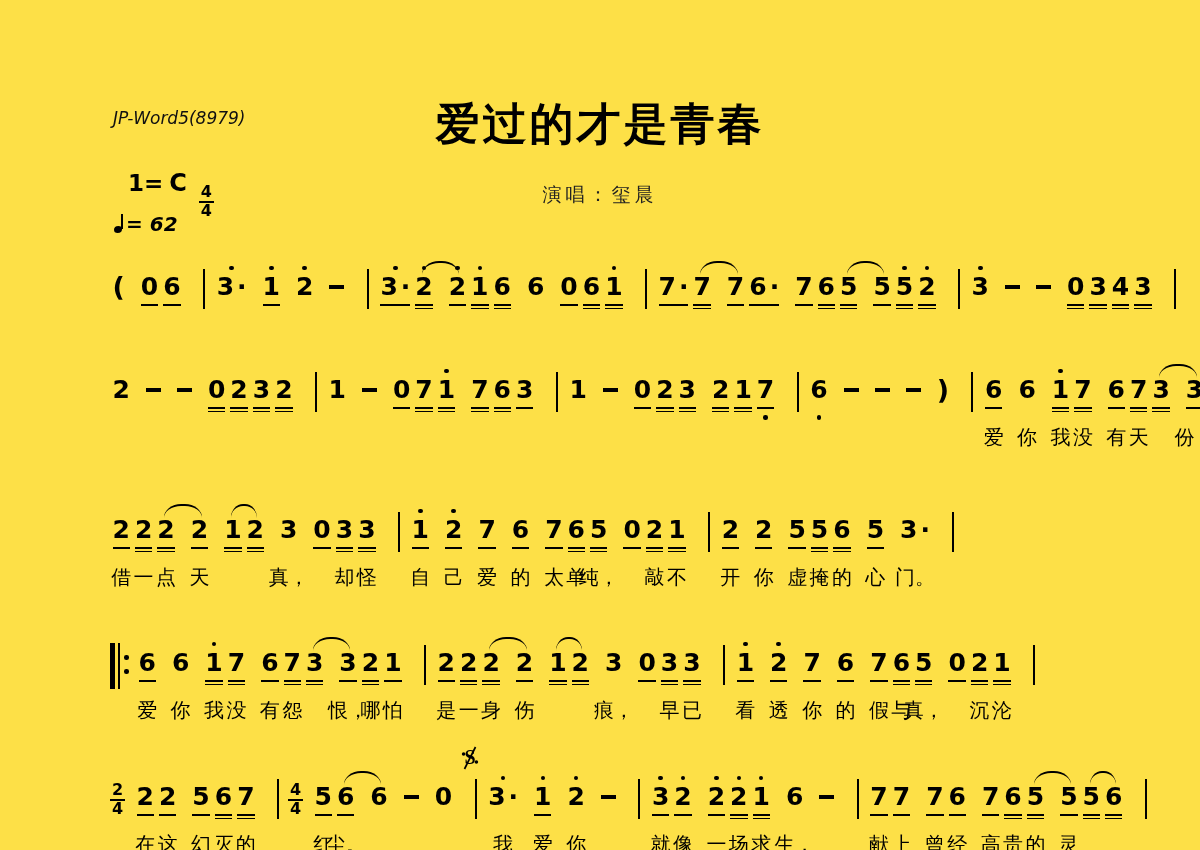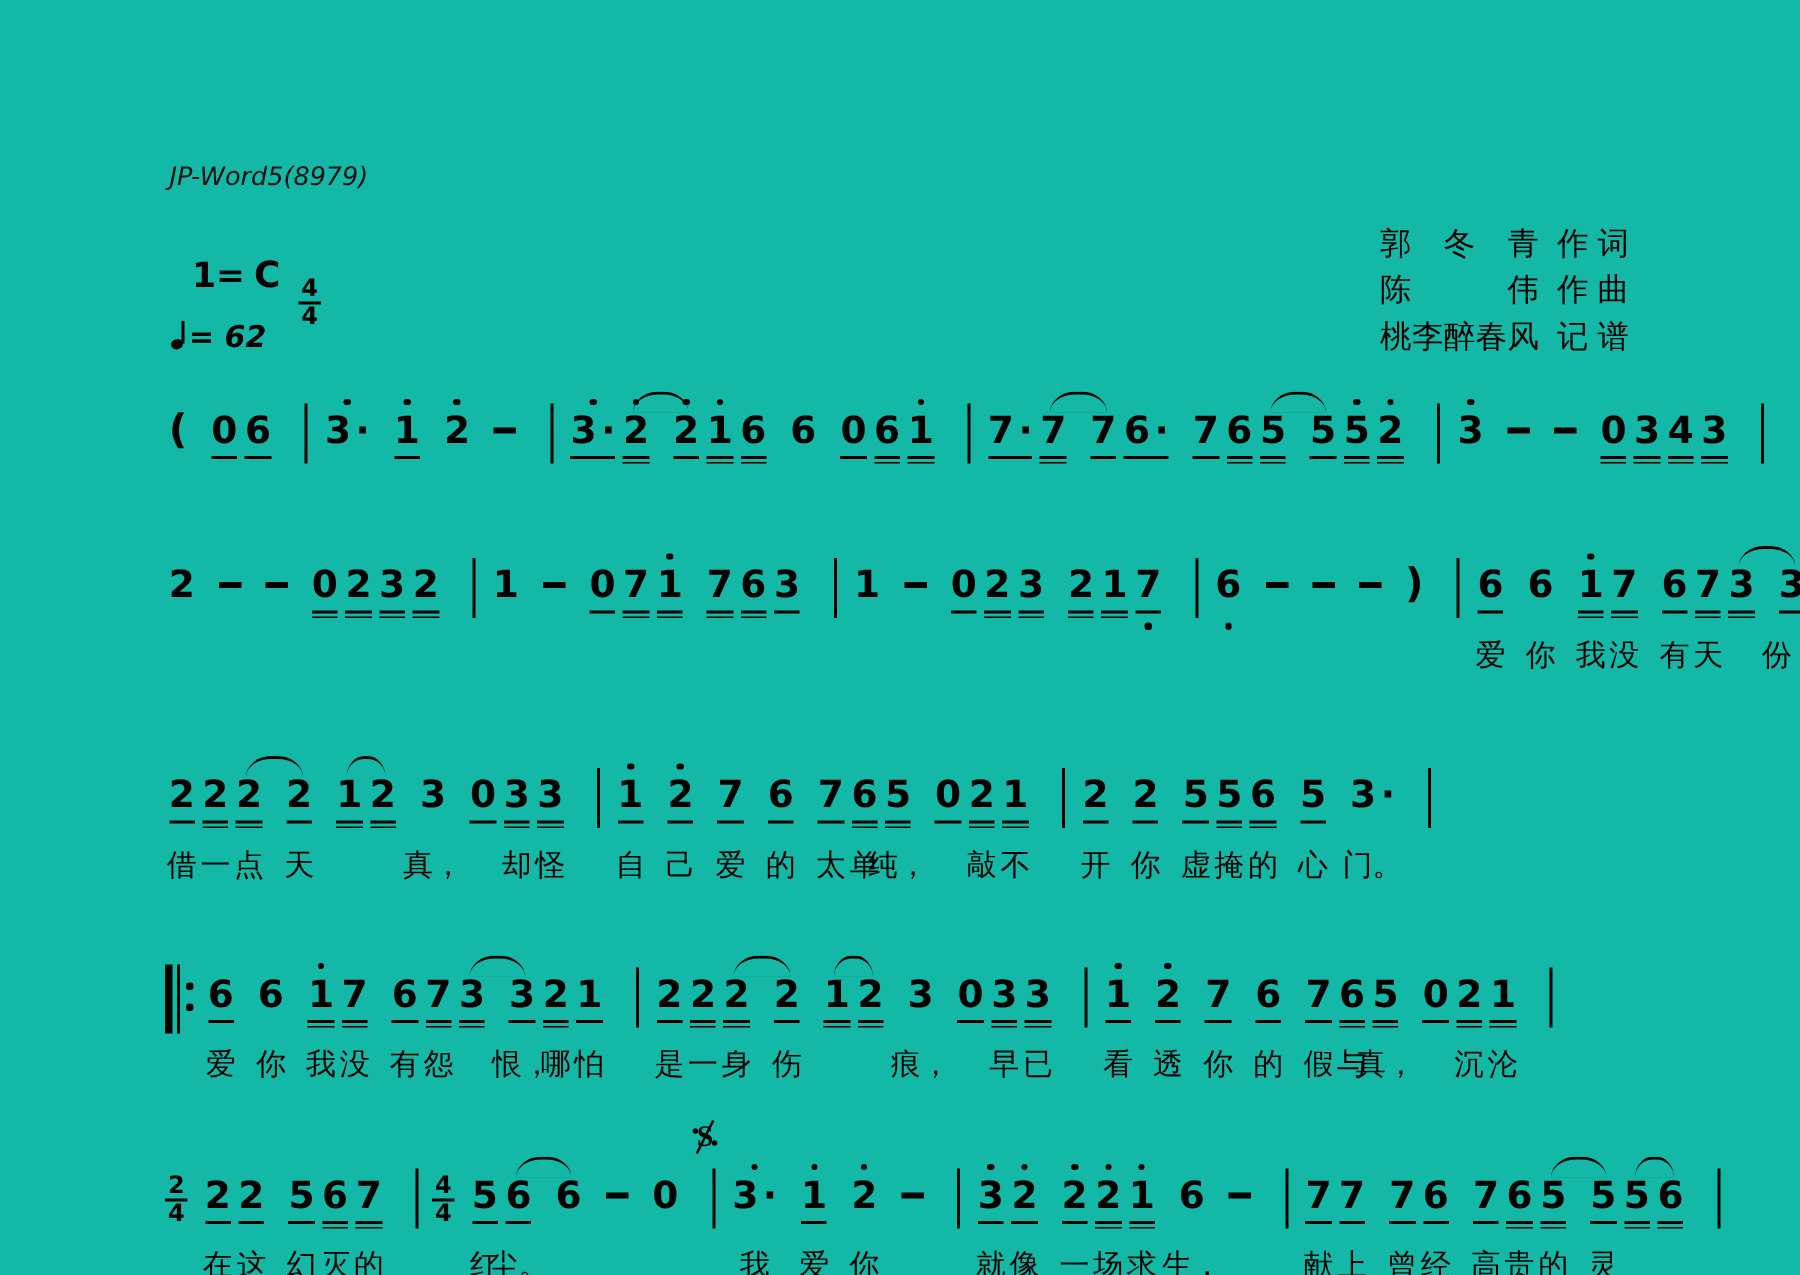--- a/index.html
+++ b/index.html
@@ -1,16 +1,16 @@
 <!DOCTYPE html>
 <html><head>
 <meta charset="utf-8">
 <style>
   html,body{margin:0;padding:0;background:#e8e8e8;}
-  #page{position:relative;width:1200px;height:850px;background:#14b8a6;overflow:hidden;
+  #page{position:relative;width:1200px;height:850px;background:#fde047;overflow:hidden;
         font-family:"Liberation Serif",serif;color:#000;}
 
   #watermark{position:absolute;left:113px;top:108px;font:italic 17px/20px "DejaVu Sans",sans-serif;color:#111;}
   #title{position:absolute;left:0;right:0;top:100px;margin:0;text-align:center;
          font:900 44px/50px "Liberation Serif",serif;letter-spacing:3px;}
   #subtitle{position:absolute;left:0;right:0;top:184px;text-align:center;
             font:19px/22px "Liberation Serif",serif;letter-spacing:4px;color:#222;}
 
   #credits{position:absolute;right:108px;top:147px;}
   .crow{text-align:right;font:21px/31px "Liberation Serif",serif;}
@@ -64,32 +64,23 @@
   .ts i{display:block;width:15px;height:2px;background:#000;margin:1.5px 0;}
 
   .arc{position:absolute;height:12px;border-top:2.6px solid #000;
        border-radius:55% 55% 0 0 / 120% 120% 0 0;}
 </style>
 </head>
 <body>
 
 <div id="page">
   <div id="watermark">JP-Word5(8979)</div>
-
-  <div id="credits">
-    <div class="crow">
-      <span class="cname">郭冬青</span><span class="crole">作词</span>
-    </div>
-    <div class="crow">
-      <span class="cname">陈伟</span><span class="crole">作曲</span>
-    </div>
-    <div class="crow">
-      <span class="cname">桃李醉春风</span><span class="crole">记谱</span>
-    </div>
-  </div>
+  <h1 id="title">爱过的才是青春</h1>
+  <div id="subtitle">演唱：玺晨</div>
+
 
   <div id="keysig">
     <span>1=</span><span class="tonic">C</span><span class="frac">
         <b>4</b>
         <i></i>
         <b>4</b>
       </span>
   </div>
 
   <div id="tempo">

